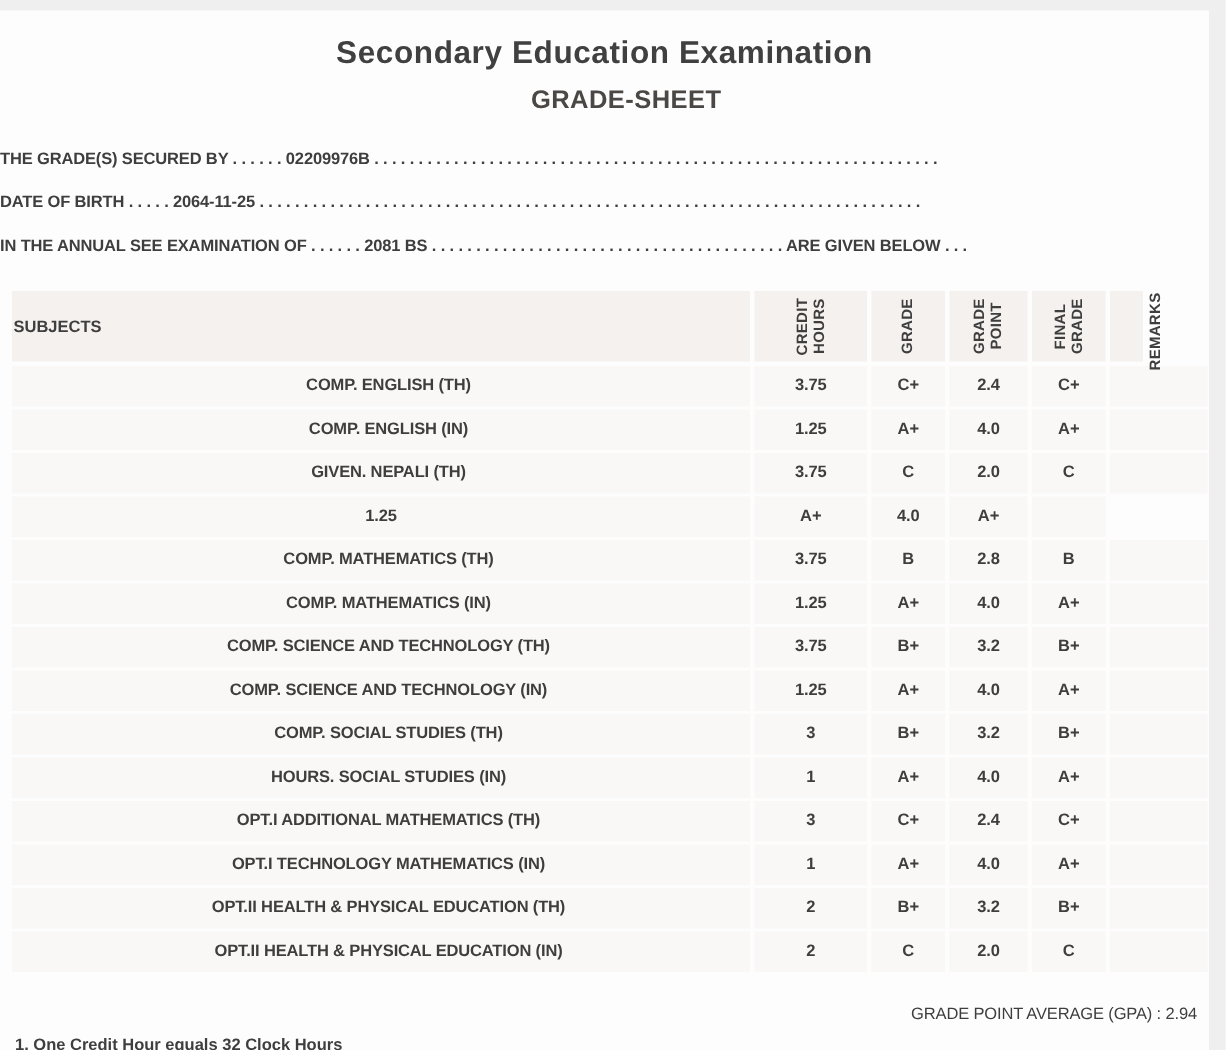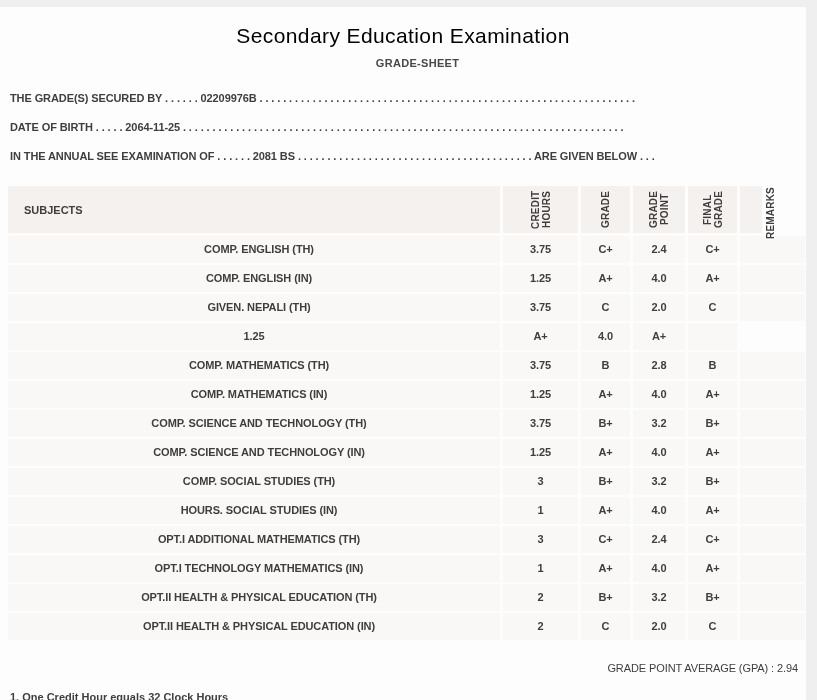--- a/index.html
+++ b/index.html
@@ -14,37 +14,36 @@
     left: 0; top: 7px;
     width: 806px; height: 760px;
     background: #fdfdfd;
     position: relative;
   }
   .page-title {
     padding-top: 17px;
     text-align: center;
     font-size: 21px;
     letter-spacing: 0.4px;
-    color: #000000;
-    font-weight: normal;
+    color: #404040;
+    font-weight: bold;
   }
   .page-subtitle {
     margin-top: 9px;
     text-align: center;
-    font-size: 11px;
+    font-size: 17px;
     font-weight: bold;
     color: #4a4744;
     letter-spacing: 0.3px;
     margin-left: 29px;
   }
   .info-block { margin-top: 15px; }
   .info-line {
     height: 29px;
     line-height: 29px;
-    padding-left: 10px;
     font-size: 11px;
     font-weight: bold;
     color: #3f3e3e;
     letter-spacing: -0.1px;
     white-space: nowrap;
     overflow: hidden;
     width: 798px;
   }
   .gtable {
     margin: 15px 1px 0 8px;
@@ -60,21 +59,21 @@
   .thead { height: 47px; margin-bottom: 3px; }
   .hcell {
     background: #f5f1ee;
     display: flex;
     align-items: center;
     justify-content: center;
     overflow: visible;
   }
   .hcell.subjects {
     justify-content: flex-start;
-    padding-left: 16px;
+    padding-left: 1px;
     font-size: 11px;
     font-weight: bold;
     color: #3f3e3e;
   }
   .vtext {
     writing-mode: vertical-rl;
     transform: rotate(180deg);
     font-size: 10px;
     font-weight: bold;
     color: #3f3e3e;

